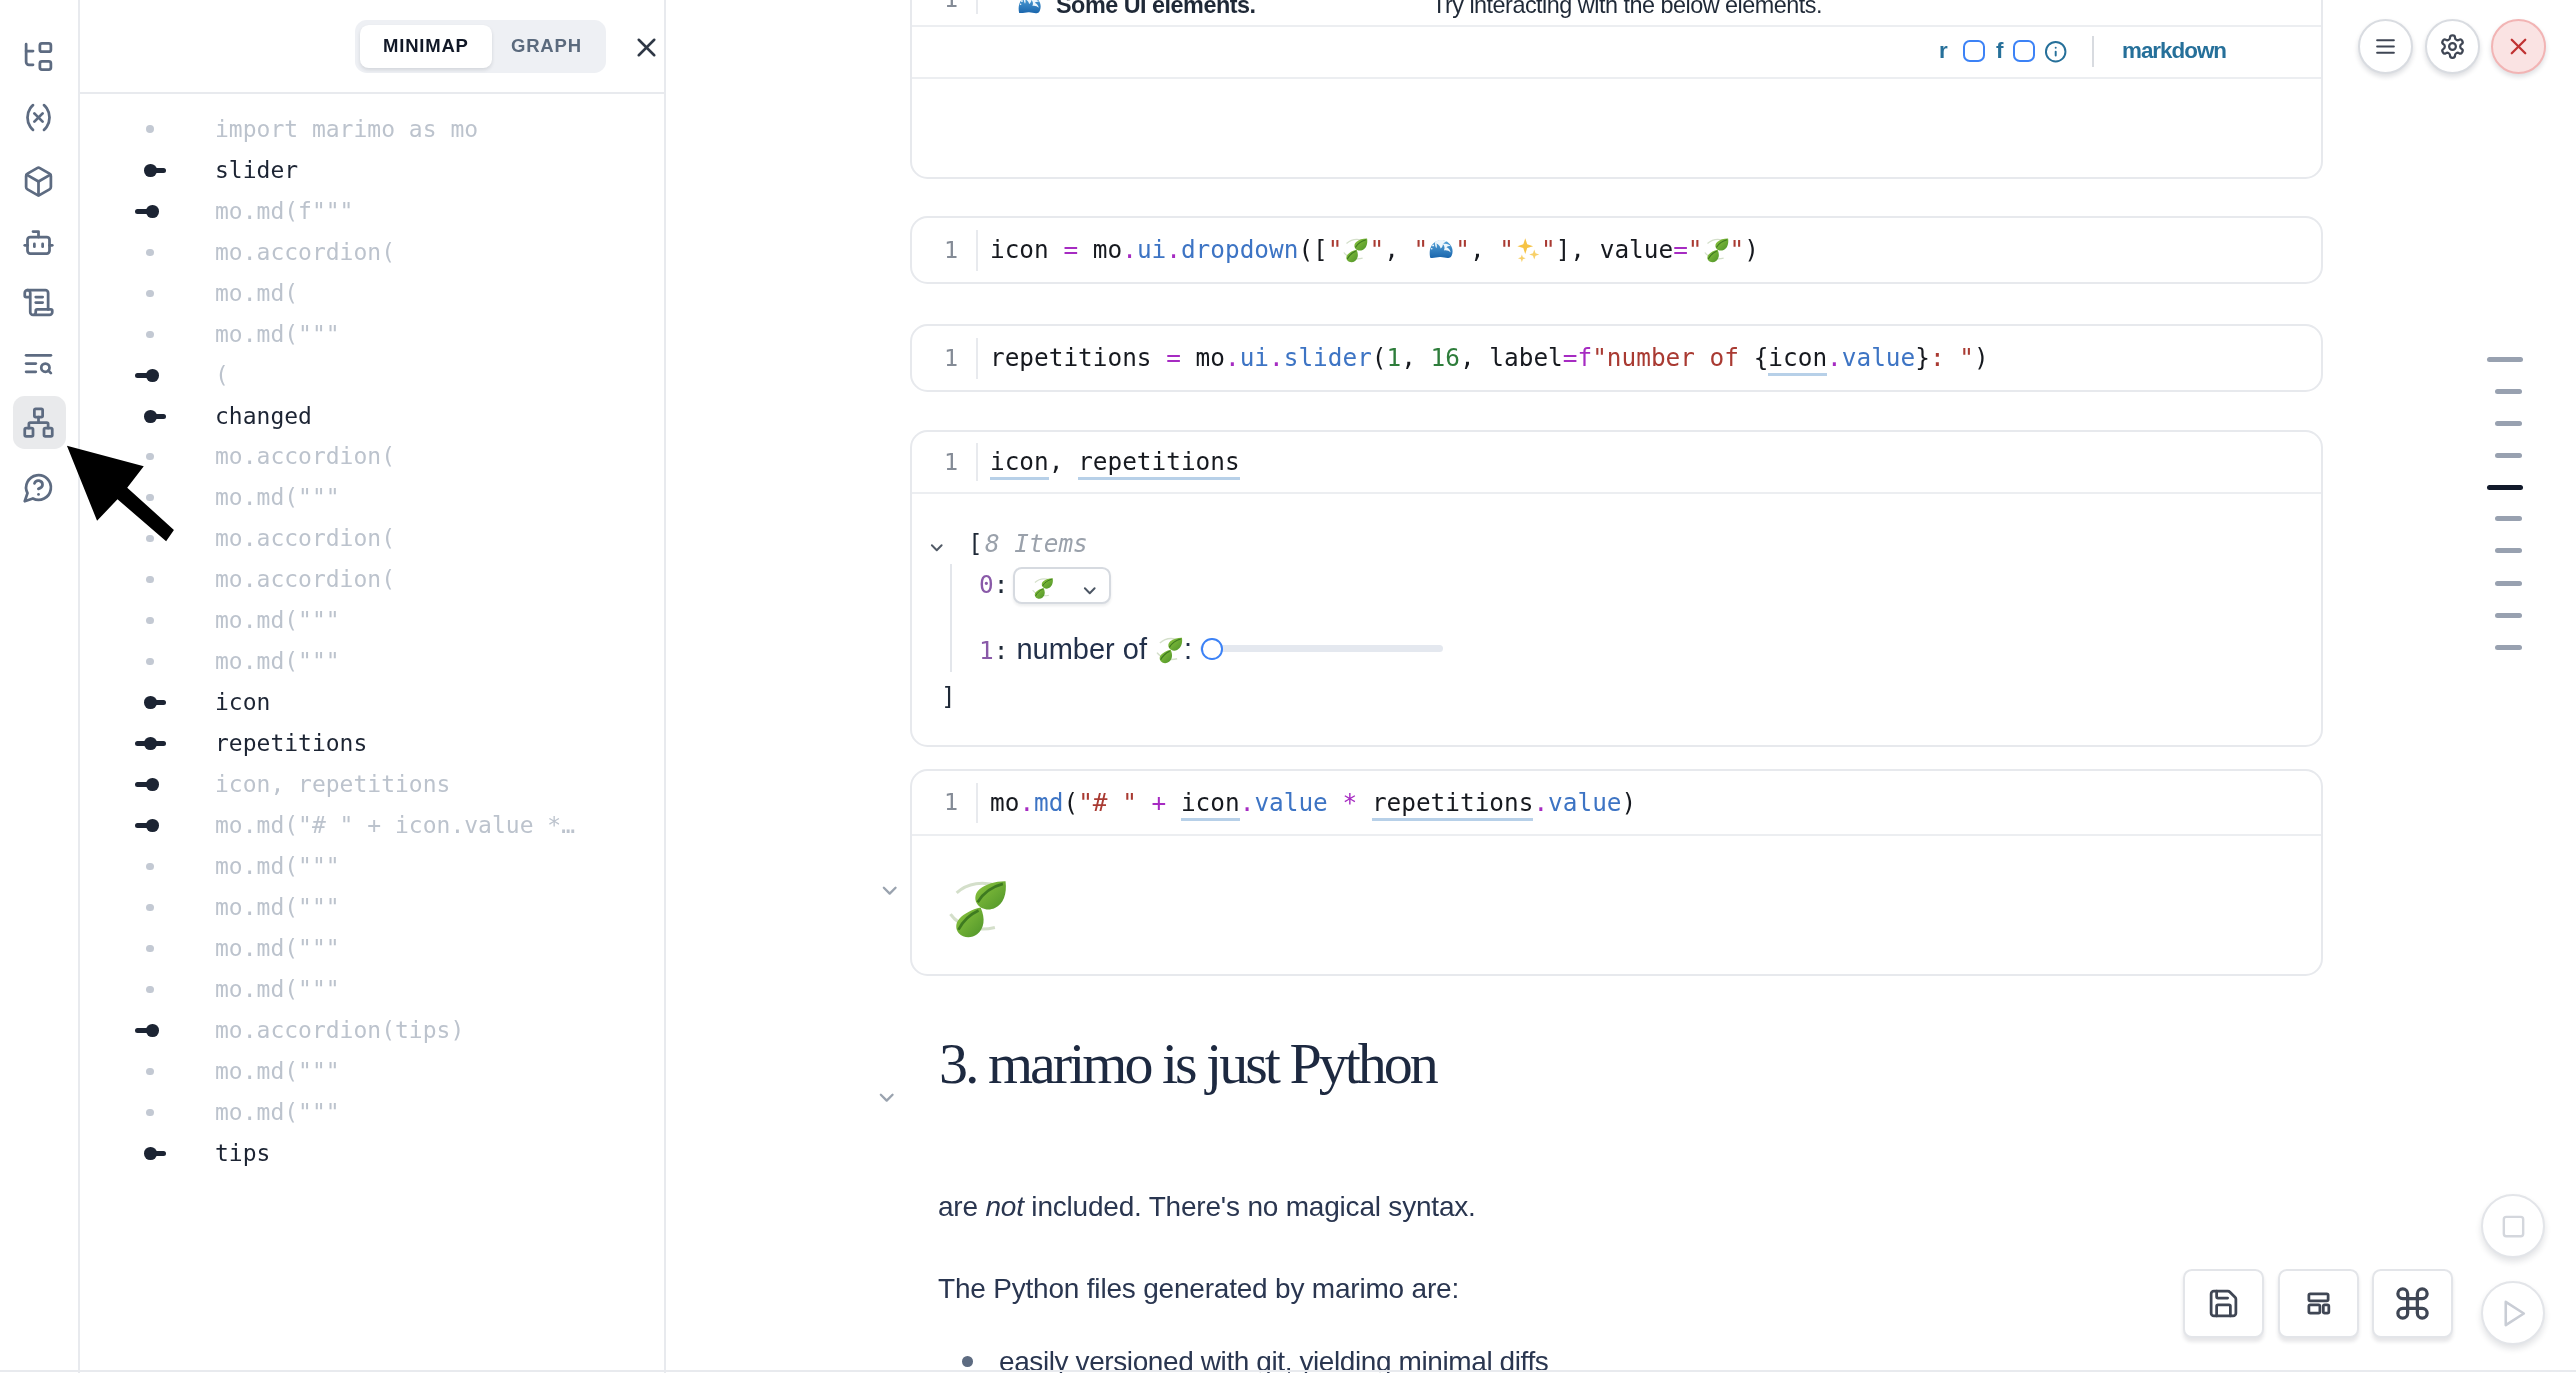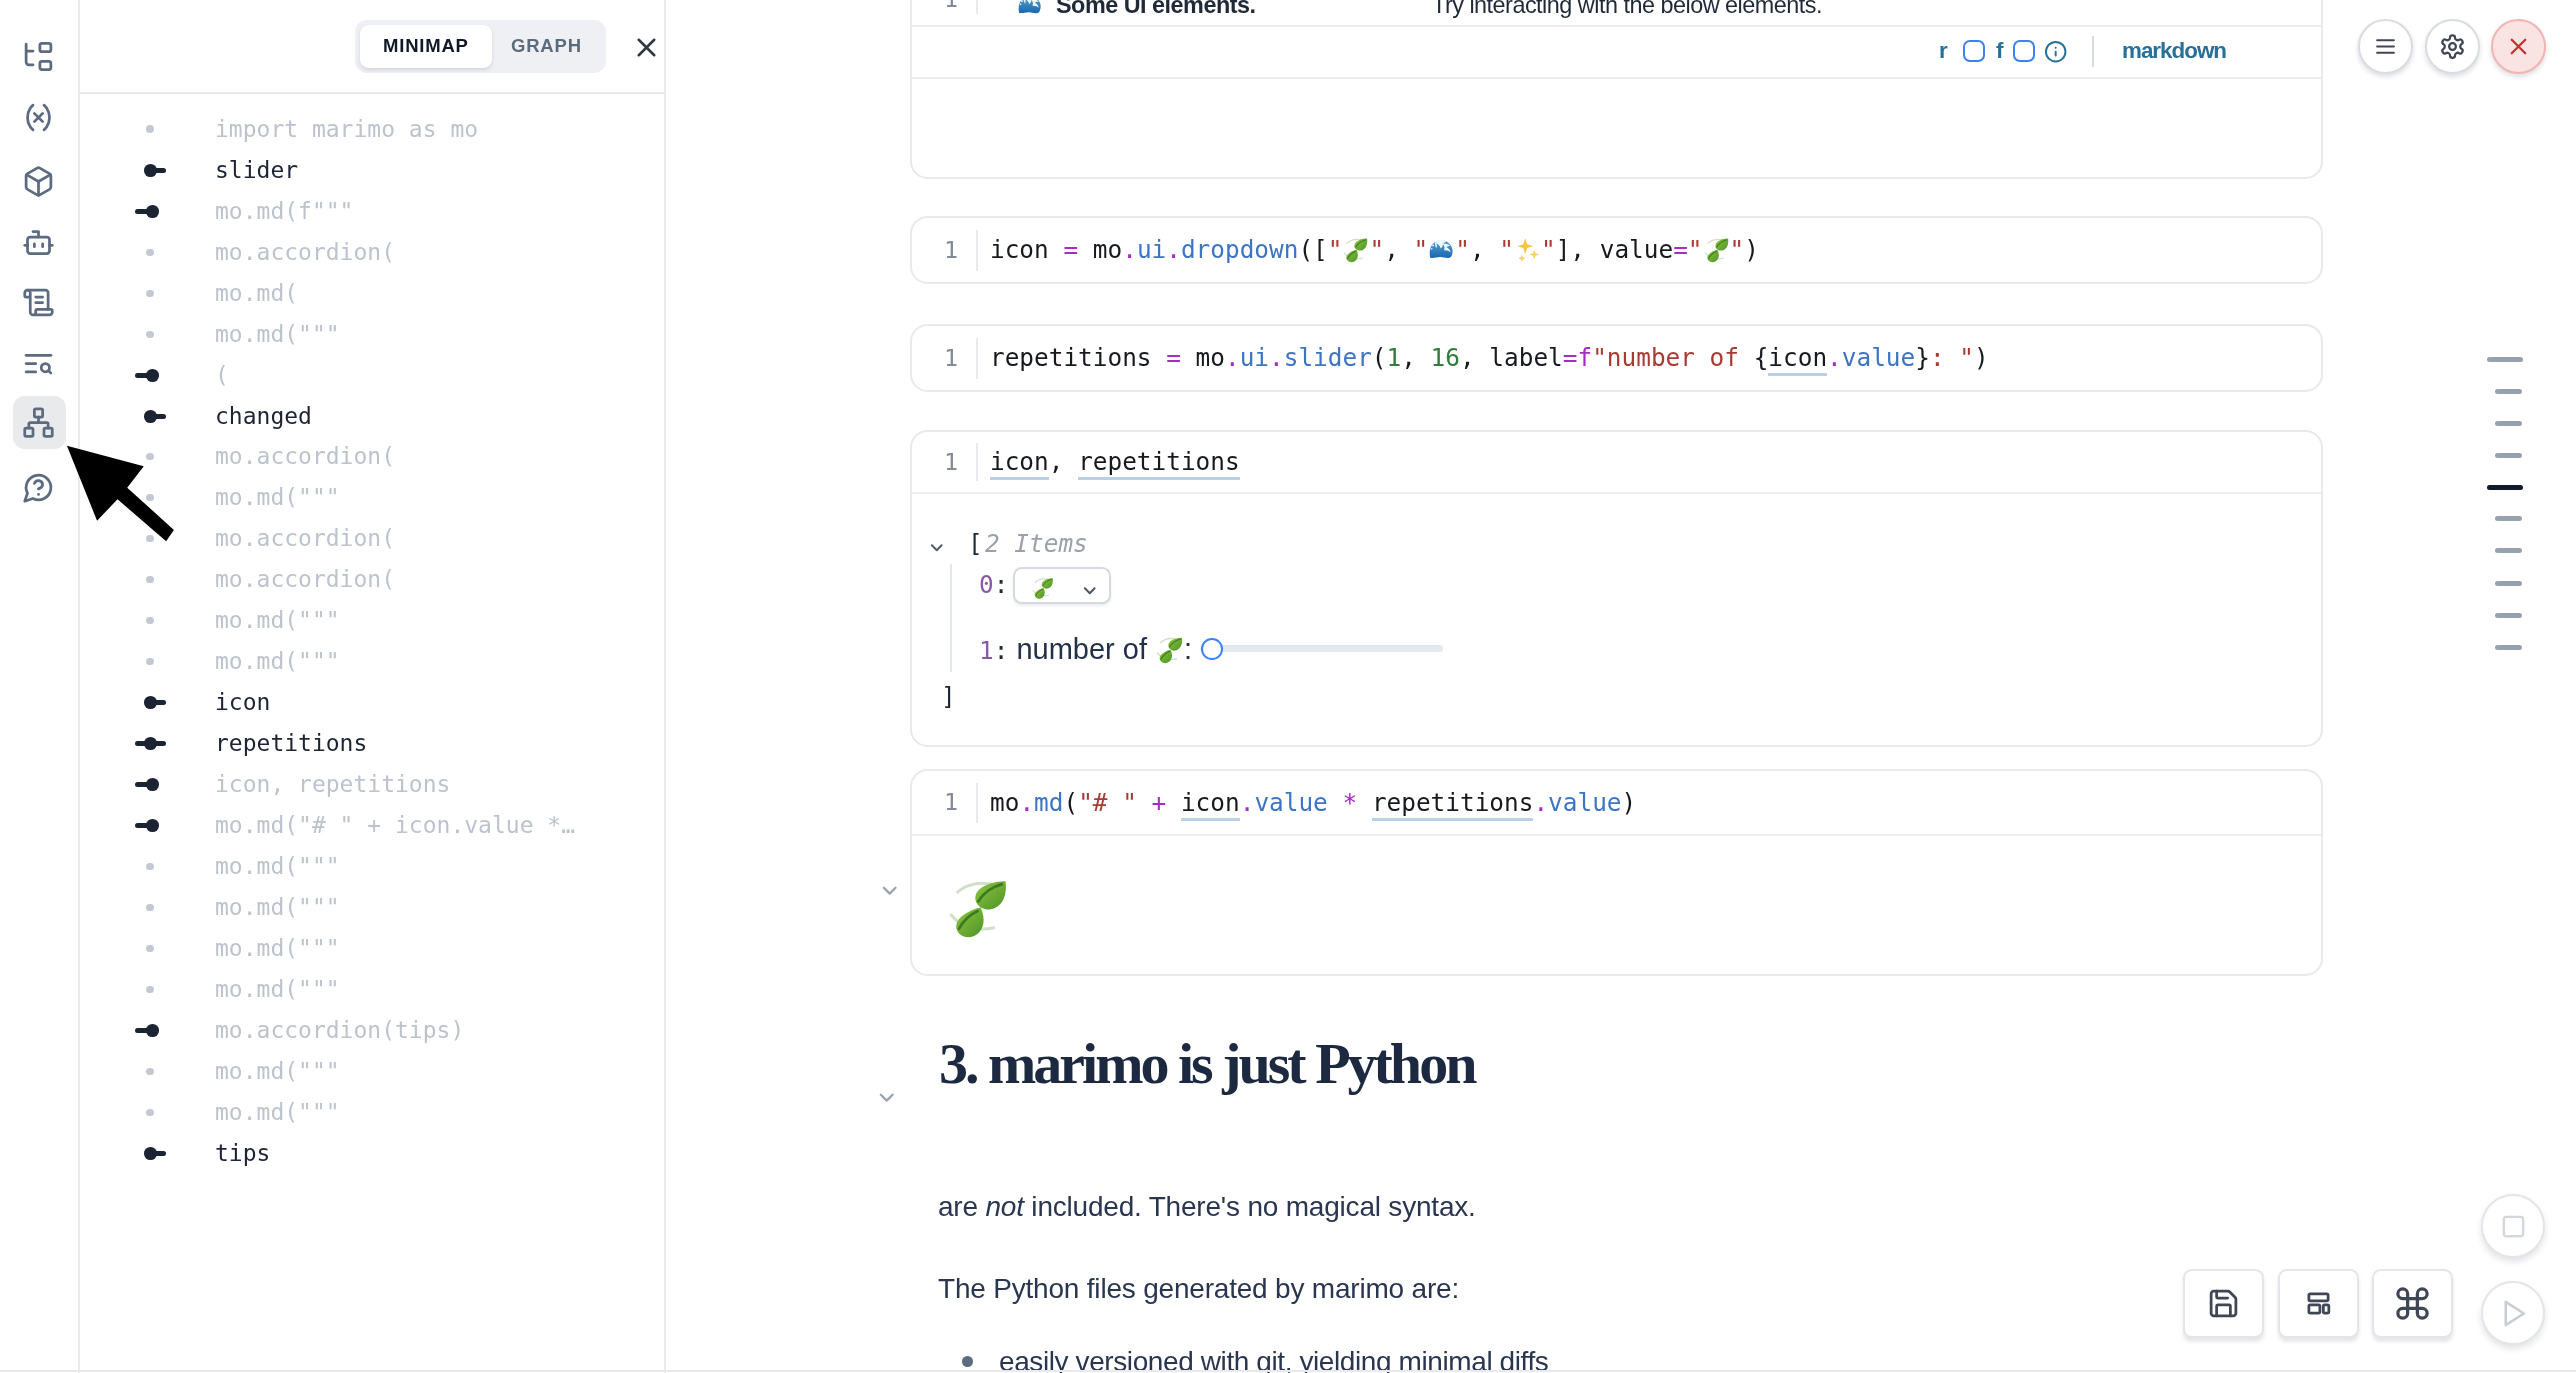--- a/index.html
+++ b/index.html
@@ -99,21 +99,21 @@
   #cell5 { top:769px; height:207px; }
   #cell5 .gutter-num, #cell5 .code-line { top:0; height:63px; line-height:63px; }
   #cell5 .gutter-line { top:11.7px; height:40px; }
   #cell5 .cell-divider { top:63px; }
   #cell5 .big-out { position:absolute; left:34px; top:104px; }
 
   .out-chevron { position:absolute; width:23.4px; height:23.4px; color:#9aa3af; }
 
   
   .md-section { position:absolute; left:0; top:0; width:100%; }
-  .md-h1 { position:absolute; left:271px; top:1030px; font-family:"Liberation Serif", serif; font-size:58px; letter-spacing:-3px; font-weight:bold; color:#1d2940; white-space:pre; }
+  .md-h1 { position:absolute; left:271px; top:1030px; font-family:"Liberation Serif", serif; font-size:58px; letter-spacing:-3px; font-weight:normal; color:#1d2940; white-space:pre; }
   .md-p { position:absolute; left:270px; font-size:28px; letter-spacing:-0.2px; color:#2a3650; line-height:42px; white-space:pre; }
   #p1 { top:1144px; }
   #p2 { top:1268px; }
   .md-li { position:absolute; left:331px; top:1341px; font-size:28px; letter-spacing:-0.4px; line-height:42px; color:#2a3650; white-space:pre; }
   .li-dot { position:absolute; left:294px; top:1356px; width:10.7px; height:10.7px; border-radius:50%; background:#5d6b81; }
 
   
   .round-btn { position:absolute; border-radius:50%; background:#fff; border:2px solid #d9dce1; box-shadow:0 2.9px 4.9px rgba(15,23,42,.14); display:flex; align-items:center; justify-content:center; }
   .round-btn svg { display:block; }
   #btn-menu { left:2358px; top:18.5px; width:55px; height:55px; color:#3f4654; }
@@ -539,21 +539,21 @@
     <div class="cell" id="cell4">
       <div class="gutter-num">1</div>
       <div class="gutter-line"></div>
       <div class="code-line"><span class="tk-u">icon</span><span>, </span><span class="tk-u">repetitions</span></div>
       <div class="cell-divider"></div>
       <div class="tree">
         <span class="tree-chevron"><svg width="19.5" height="19.5" viewBox="0 0 20 20">
               <use href="#ic-chevron-down"></use>
             </svg></span>
         <span class="tree-row1 tree-bracket-open">[</span>
-        <span class="tree-row1 tree-items-count">2 Items</span>
+        <span class="tree-row1 tree-items-count">8 Items</span>
         <div class="tree-guide"></div>
         <span class="tree-row2"><span class="tree-idx">0</span><span>:</span></span>
         <span class="dd-box">
           <svg class="em" width="23.4" height="23.4" viewBox="0 0 24 24">
               <use href="#em-leaf"></use>
             </svg>
           <span class="dd-chevron"><svg width="19.5" height="19.5" viewBox="0 0 20 20">
                 <use href="#ic-chevron-down"></use>
               </svg></span>
         </span>

